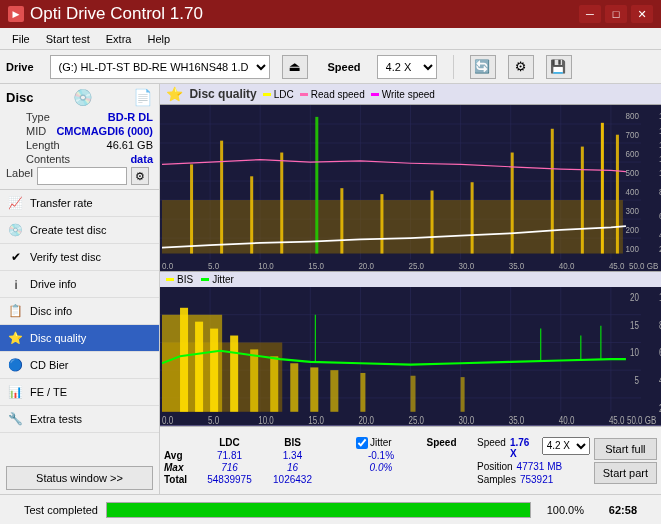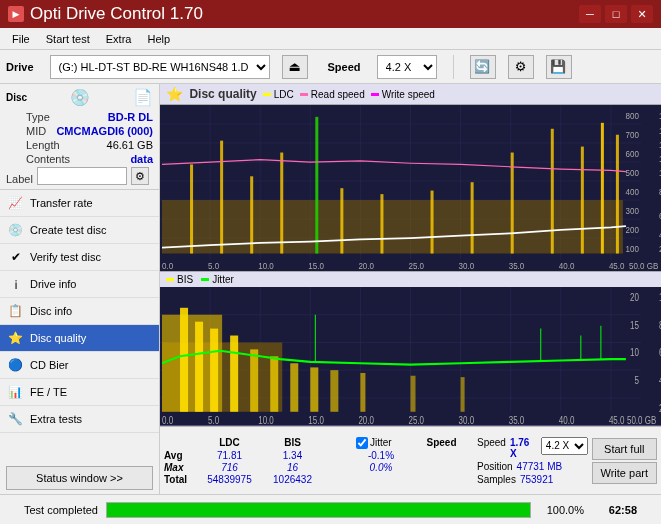--- a/index.html
+++ b/index.html
@@ -83,27 +83,27 @@
     .disc-section {
       padding: 4px 6px;
       border-bottom: 1px solid #ccc;
     }
     .disc-header {
       display: flex;
       align-items: center;
       justify-content: space-between;
       margin-bottom: 4px;
     }
-    .disc-title { font-size: 10px; font-weight: bold; }
+    .disc-title { font-size: 13px; font-weight: bold; }
     .disc-icon { font-size: 16px; }
     .disc-row { display: flex; justify-content: space-between; margin-bottom: 2px; font-size: 11px; margin-left: 20px; }
     .disc-key { color: #333; }
     .disc-val { color: #0000cc; font-weight: bold; }
     .disc-val-black { color: #000; }
-    .label-row { display: flex; align-items: flex-end; gap: 4px; margin-top: 2px; }
+    .label-row { display: flex; align-items: flex-start; gap: 4px; margin-top: 2px; }
     .label-input { width: 90px; height: 18px; border: 1px solid #aaa; font-size: 10px; padding: 0 2px; }
     .label-btn { width: 18px; height: 18px; background: #e8e8e8; border: 1px solid #aaa; cursor: pointer; font-size: 11px; display: flex; align-items: center; justify-content: center; }
 
     
     .nav-menu { flex: 1; }
     .nav-item {
       display: flex;
       align-items: center;
       gap: 6px;
       padding: 5px 8px;
@@ -505,21 +505,21 @@
           <span style="color:#0000cc;">47731 MB</span>
         </div>
         <div style="display:flex; gap:4px;">
           <span>Samples</span>
           <span style="color:#0000cc;">753921</span>
         </div>
       </div>
 
       <div class="right-btns">
         <button class="action-btn">Start full</button>
-        <button class="action-btn">Write part</button>
+        <button class="action-btn">Start part</button>
       </div>
     </div>
   </div>
 </div>
 
 <div class="bottom-bar">
   <span class="status-text">Test completed</span>
   <div class="progress-bar-container">
     <div class="progress-bar-fill" style="width:100%;"></div>
   </div>

